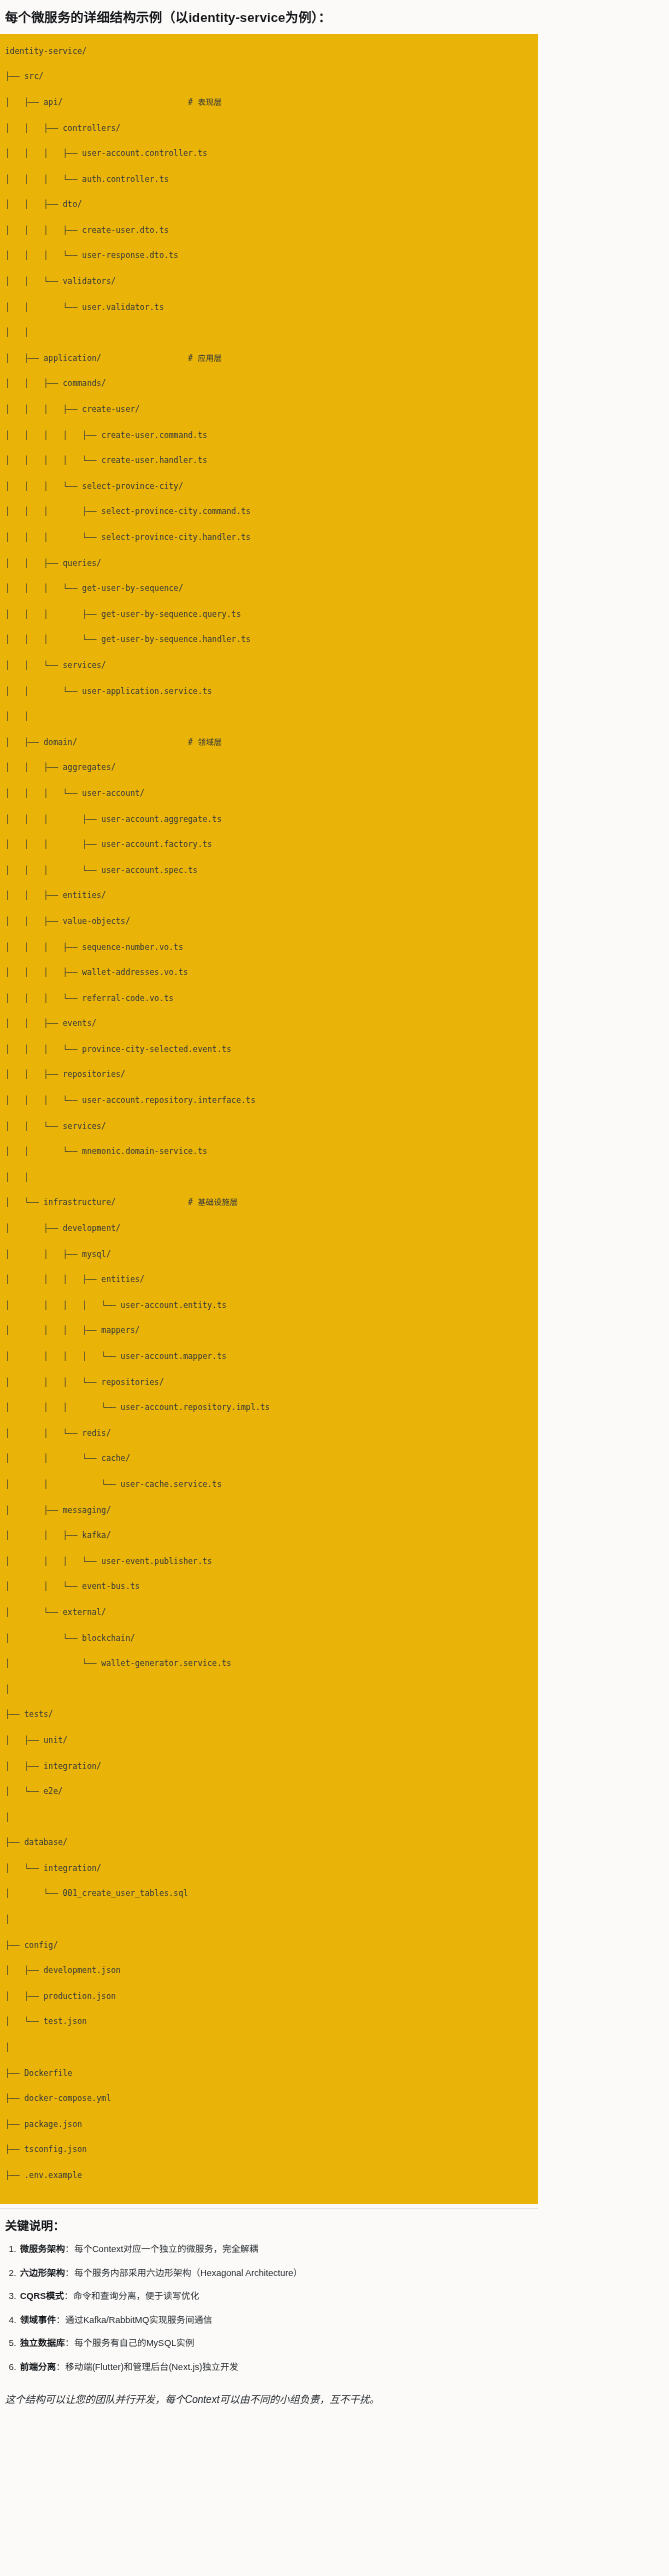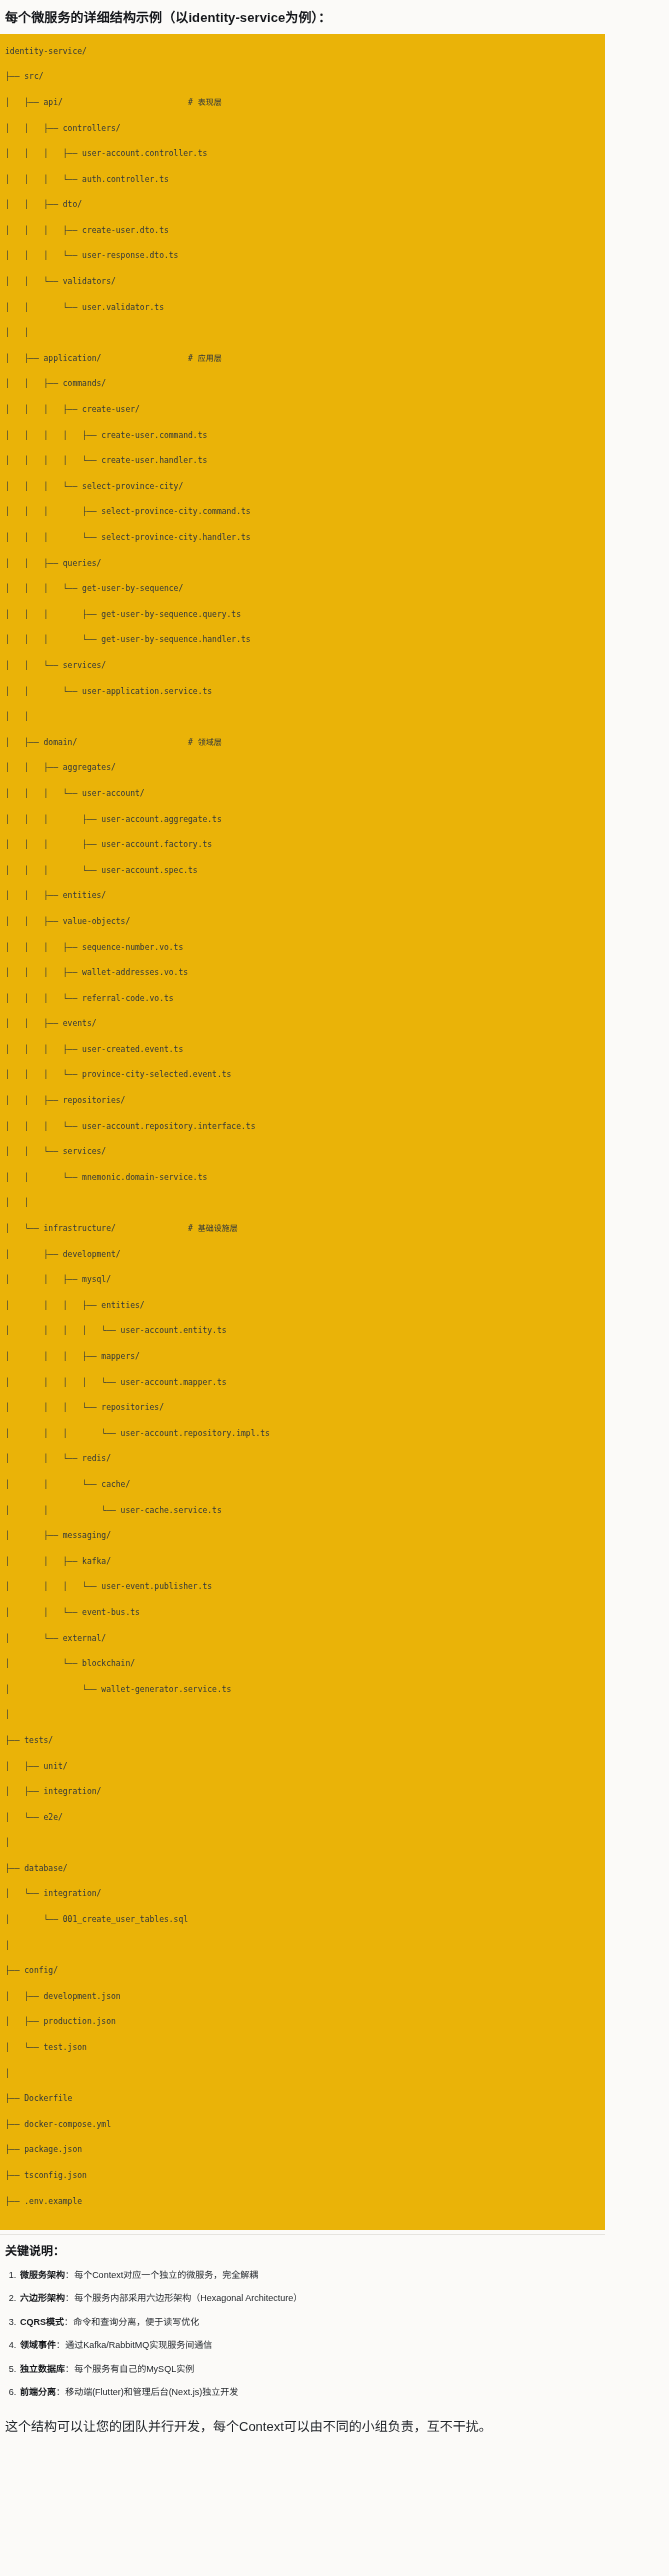--- a/index.html
+++ b/index.html
@@ -8,21 +8,21 @@
     padding: 0;
     background: #fbfaf8;
   }
   body {
     width: 669px;
     font-family: "Liberation Sans", "DejaVu Sans", sans-serif;
     color: #1f2328;
     -webkit-font-smoothing: antialiased;
   }
   .page {
-    width: 605px;
+    width: 538px;
     box-sizing: border-box;
     padding: 0;
     background: #fbfaf8;
   }
 
   
   .doc-title {
     font-size: 13px;
     font-weight: bold;
     line-height: 1.35;
@@ -89,25 +89,26 @@
     margin: 0 0 10px 0;
     padding-left: 1.3px;
     color: #1f2328;
   }
   ol.note-list > li:last-child { margin-bottom: 8.8px; }
   .note-term {
     font-weight: bold;
     color: #16181c;
   }
   .closing {
-    font-size: 13px;
+    font-size: 10px;
     line-height: 1.55;
     color: #1f2328;
     margin: 5px 0 8.8px 0;
     padding: 0 6.3px 0 5px;
+    font-style: italic;
   }
 </style>
 </head>
 <body>
 
 <div class="page">
 
   <h1 class="doc-title">每个微服务的详细结构示例（以identity-service为例）：</h1>
 
   <div class="title-rule"></div>
@@ -144,21 +145,20 @@
 <span class="tree-line">│   │   │   └── user-account/</span>
 <span class="tree-line">│   │   │       ├── user-account.aggregate.ts</span>
 <span class="tree-line">│   │   │       ├── user-account.factory.ts</span>
 <span class="tree-line">│   │   │       └── user-account.spec.ts</span>
 <span class="tree-line">│   │   ├── entities/</span>
 <span class="tree-line">│   │   ├── value-objects/</span>
 <span class="tree-line">│   │   │   ├── sequence-number.vo.ts</span>
 <span class="tree-line">│   │   │   ├── wallet-addresses.vo.ts</span>
 <span class="tree-line">│   │   │   └── referral-code.vo.ts</span>
 <span class="tree-line">│   │   ├── events/</span>
-<span class="tree-line">│   │   │   ├── user-created.event.ts</span>
 <span class="tree-line">│   │   │   └── province-city-selected.event.ts</span>
 <span class="tree-line">│   │   ├── repositories/</span>
 <span class="tree-line">│   │   │   └── user-account.repository.interface.ts</span>
 <span class="tree-line">│   │   └── services/</span>
 <span class="tree-line">│   │       └── mnemonic.domain-service.ts</span>
 <span class="tree-line">│   │</span>
 <span class="tree-line">│   └── infrastructure/               <span class="cmt"># 基础设施层</span></span>
 <span class="tree-line">│       ├── development/</span>
 <span class="tree-line">│       │   ├── mysql/</span>
 <span class="tree-line">│       │   │   ├── entities/</span>

